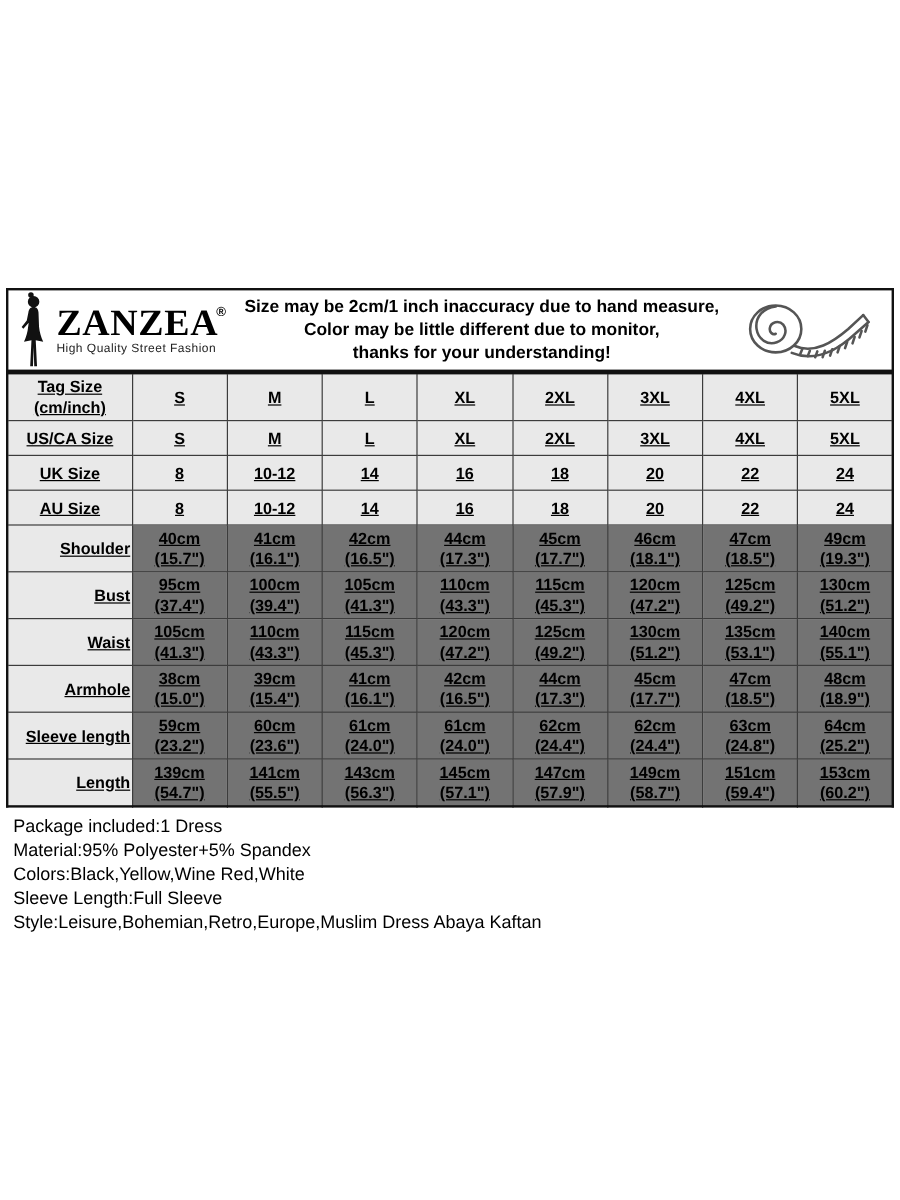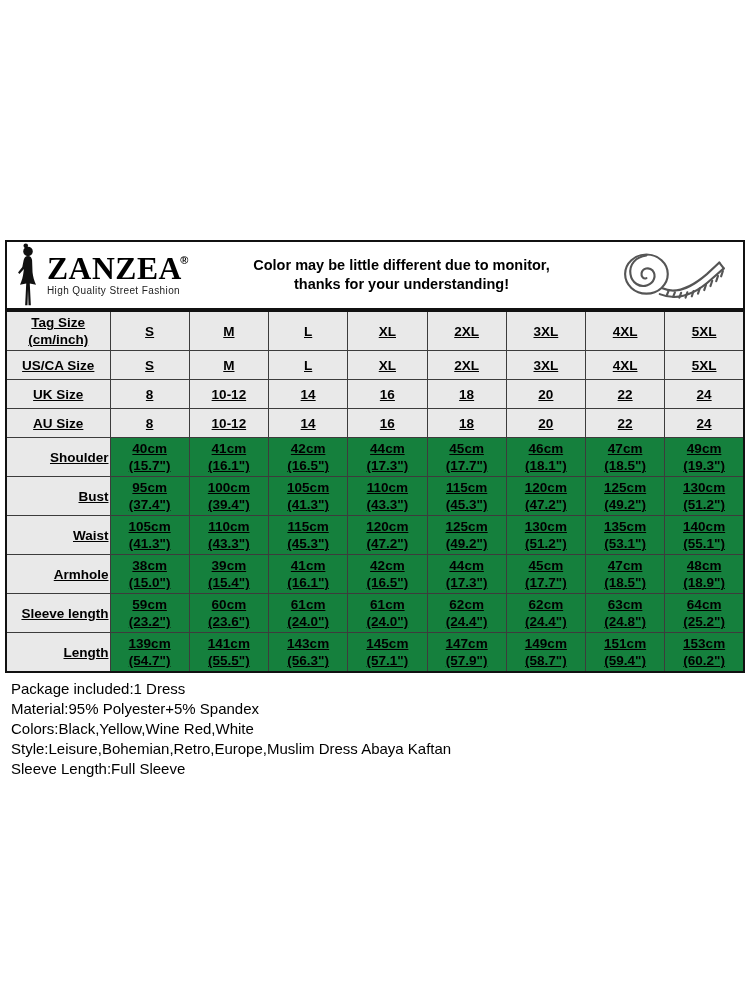--- a/index.html
+++ b/index.html
@@ -68,21 +68,21 @@
     vertical-align: middle;
     font-weight: bold;
     font-size: 13.5px;
     line-height: 17px;
     white-space: pre-line;
     padding: 2px 1px;
   }
   table.size-table td.label-cell { background: #e9e9e9; }
   table.size-table tr.hdr-row td { background: #e9e9e9; height: 24px; }
   table.size-table tr.first-row td { height: 33px; }
-  table.size-table tr.data-row td { height: 34px; background: #15803d; }
+  table.size-table tr.data-row td { height: 34px; background: #737373; }
   table.size-table tr.data-row td.label-cell { background: #e9e9e9; text-align: right; }
   
   .details {
     margin-top: 6px;
     padding-left: 6px;
   }
   .detail-line {
     font-weight: normal;
     font-size: 15px;
     line-height: 20px;
@@ -106,20 +106,21 @@
       </span>
       <span class="logo-text-col">
         <span class="brand-line">
           <span class="brand-name">ZANZEA</span>
           <span class="brand-reg">®</span>
         </span>
         <span class="brand-tagline">High Quality Street Fashion</span>
       </span>
     </div>
     <div class="disclaimer">
+      <div>Size may be 2cm/1 inch inaccuracy due to hand measure,</div>
       <div>Color may be little different due to monitor,</div>
       <div>thanks for your understanding!</div>
     </div>
     <div class="tape-wrap">
       <svg width="122" height="64" viewBox="0 0 130 72" fill="none" stroke="#555" stroke-width="2.4" stroke-linecap="round">
         <ellipse cx="34" cy="35" rx="24" ry="22"></ellipse>
         <path d="M34 14 C22 15.5 14.5 24 16 35 C17.5 45 26.5 50.5 35 47.5 C42.5 44.8 45.5 36.5 41 31 C37 26.5 29.5 28.5 28.5 34 C27.8 38 31 41 34 39.5"></path>
         <path d="M52 51 C70 59 88 47 102 35 L116 22"></path>
         <path d="M49 57.5 C72 67 94 53 108 40 L121 28.5"></path>
         <path d="M116 22 L121 28.5"></path>
@@ -309,17 +310,17 @@
           <td>153cm
 (60.2")</td>
         </tr>
       </tbody>
   </table>
 
   <div class="details">
       <div class="detail-line">Package included:1 Dress</div>
       <div class="detail-line">Material:95% Polyester+5% Spandex</div>
       <div class="detail-line">Colors:Black,Yellow,Wine Red,White</div>
+      <div class="detail-line">Sleeve Length:Full Sleeve</div>
       <div class="detail-line">Style:Leisure,Bohemian,Retro,Europe,Muslim Dress Abaya Kaftan</div>
-      <div class="detail-line">Sleeve Length:Full Sleeve</div>
     </div>
 
 </div>
 
 </body></html>

